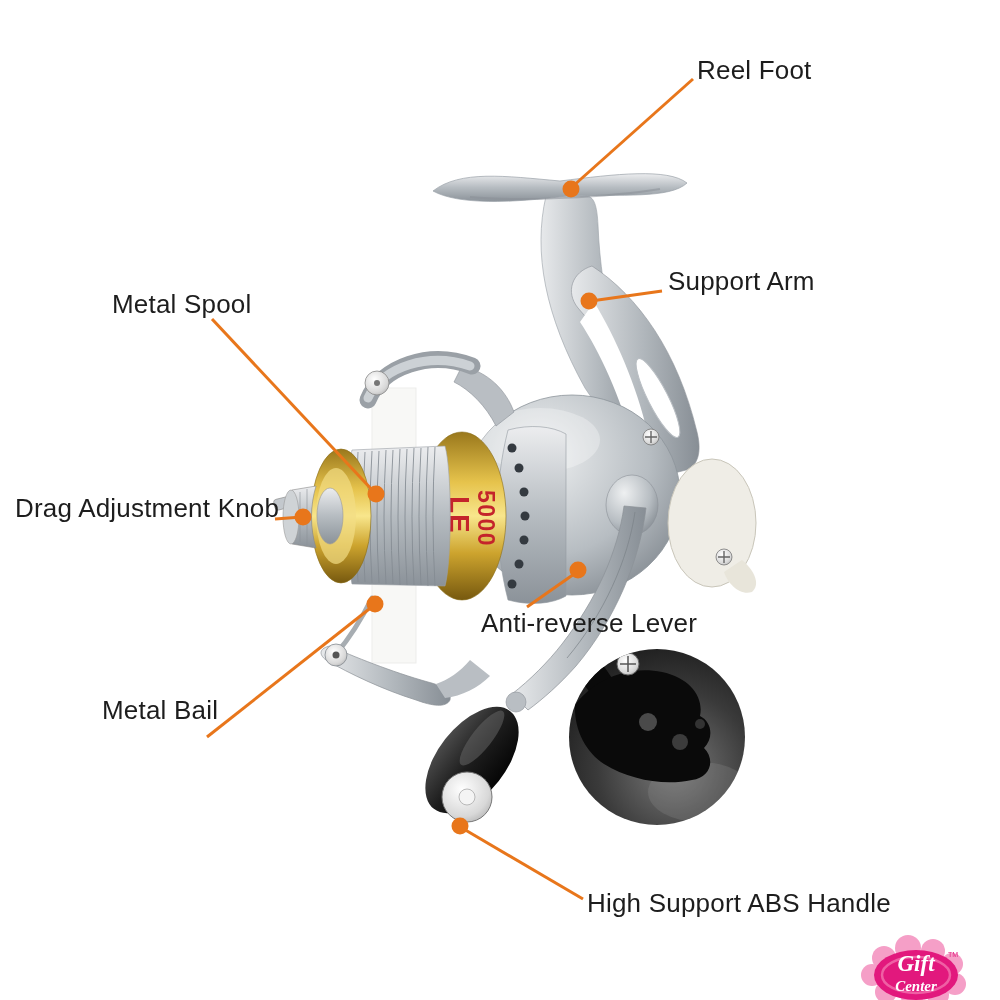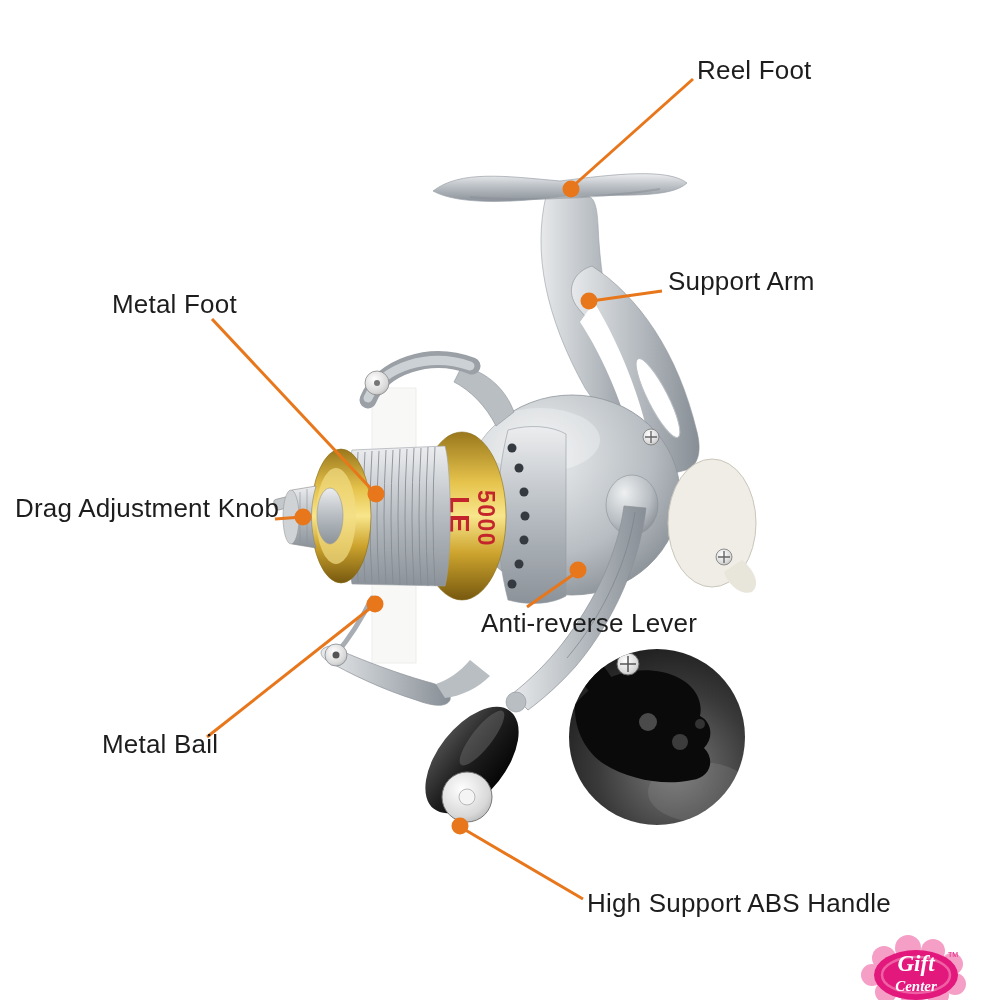--- a/index.html
+++ b/index.html
@@ -219,19 +219,19 @@
       <ellipse cx="916" cy="975" rx="42" ry="25" fill="#e2187d"></ellipse>
       <ellipse cx="916" cy="975" rx="34" ry="18" fill="none" stroke="#f272ae" stroke-width="2.5" opacity="0.8"></ellipse>
       <text x="916" y="971" text-anchor="middle" font-family="Liberation Serif, serif" font-style="italic" font-weight="bold" font-size="23" fill="#ffffff">Gift</text>
       <text x="916" y="991" text-anchor="middle" font-family="Liberation Serif, serif" font-style="italic" font-weight="bold" font-size="15" fill="#ffffff">Center</text>
       <text x="948" y="957" font-size="7" fill="#e2187d" font-family="Liberation Sans, sans-serif">TM</text>
     </g>
   </svg>
 
   <div class="label" style="left:697px;top:56px">Reel Foot</div>
   <div class="label" style="left:668px;top:267px">Support Arm</div>
-  <div class="label" style="left:112px;top:290px">Metal Foot</div>
+  <div class="label" style="left:112px;top:290px">Metal Spool</div>
   <div class="label" style="left:481px;top:609px">Anti-reverse Lever</div>
   <div class="label" style="left:15px;top:494px">Drag Adjustment Knob</div>
-  <div class="label" style="left:102px;top:730px">Metal Bail</div>
+  <div class="label" style="left:102px;top:696px">Metal Bail</div>
   <div class="label" style="left:587px;top:889px">High Support ABS Handle</div>
 
 </div>
 
 </body></html>

